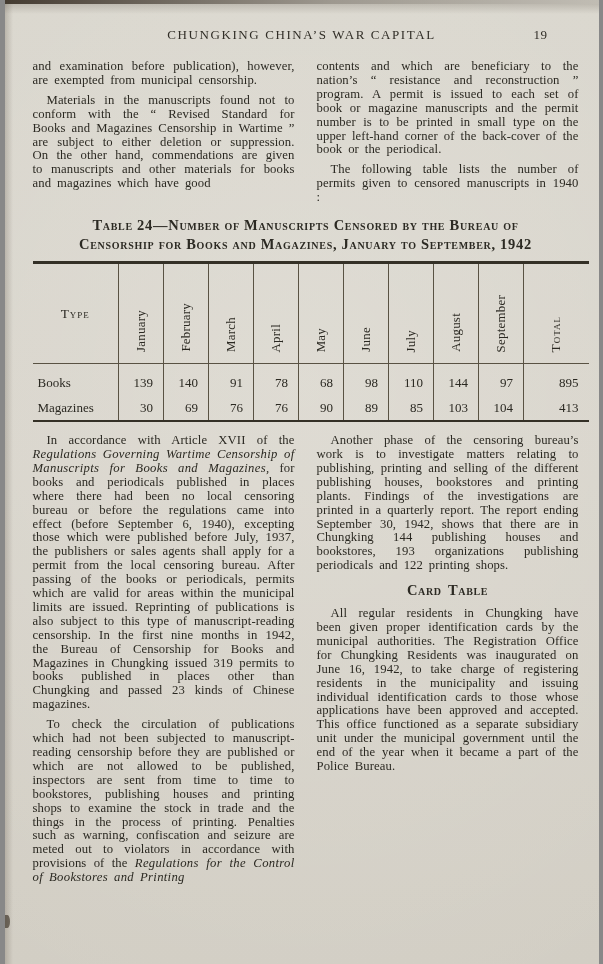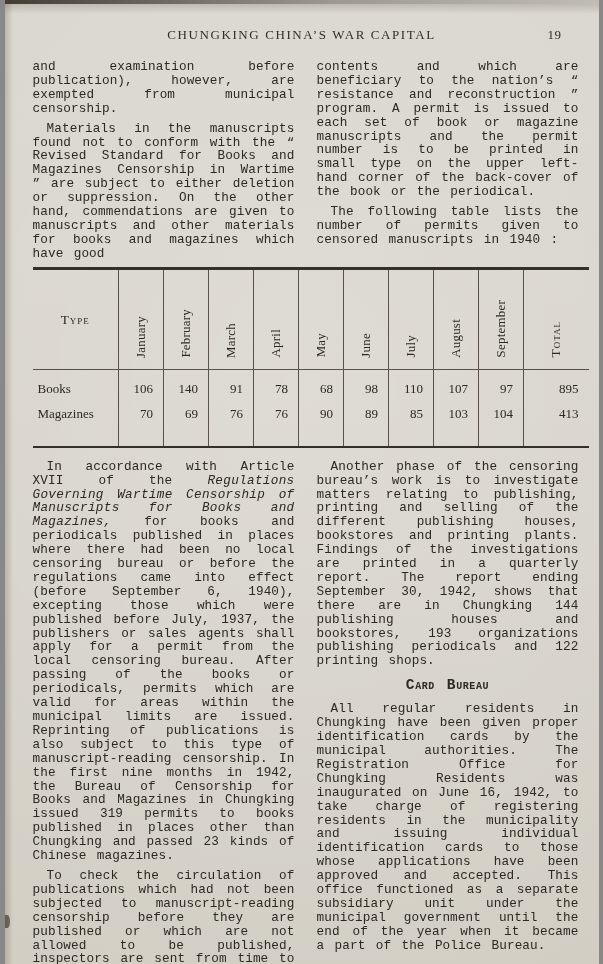--- a/index.html
+++ b/index.html
@@ -32,25 +32,25 @@
   }
   .running-head {
     position:relative;
     margin-top:27px;
     text-align:center;
     font-size:13px;
     letter-spacing:1.6px;
     color:#312e27;
   }
   .page-num {
-    position:absolute; right:37px; top:0;
+    position:absolute; right:51px; top:0;
     letter-spacing:.5px;
   }
   .content { padding:17px 20px 0 28px; }
-  .cols { display:flex; gap:22px;font-family:Liberation Mono, monospace; }
+  .cols { display:flex; gap:22px; }
   .col {
     flex:1 1 0;
     text-align:justify;
     font-size:12.7px;
     line-height:13.9px;
     word-spacing:2.6px;
     letter-spacing:.1px;
   }
   .para { margin:0 0 6px; }
   .para.indent { text-indent:14px; }
@@ -92,21 +92,21 @@
     transform:rotate(180deg);
     white-space:nowrap;
     font-size:12.8px;
     letter-spacing:.3px;
   }
   .sc { font-variant:small-caps; letter-spacing:1px; font-size:13.4px; }
   table.censor td { padding:5px 8px 4px;margin-left:40px; }
   table.censor td.num { text-align:right; padding-right:10px; }
   table.censor td.row-label { text-align:left; padding-left:5px; }
   table.censor tbody tr:first-child td { padding-top:11px; }
-  table.censor tbody tr:last-child td { padding-bottom:24px; }
+  table.censor tbody tr:last-child td { padding-bottom:4px; }
 
   .section-heading {
     text-align:center;
     font-variant:small-caps;
     font-weight:700;
     font-size:14.5px;
     line-height:17px;
     letter-spacing:.6px;
     margin:9px 0 8px;
     color:#2c2a23;
@@ -133,20 +133,24 @@
           <p class="para"><span>and examination before publication), however, are exempted from municipal censorship.</span></p>
           <p class="para indent"><span>Materials in the manuscripts found not to conform with the “ Revised Standard for Books and Magazines Censorship in Wartime ” are subject to either deletion or suppression. On the other hand, commendations are given to manuscripts and other materials for books and magazines which have good</span></p>
         </div>
       <div class="col">
           <p class="para"><span>contents and which are beneficiary to the nation’s “ resistance and reconstruction ” program.  A permit is issued to each set of book or magazine manuscripts and the permit number is to be printed in small type on the upper left-hand corner of the back-cover of the book or the periodical.</span></p>
           <p class="para indent"><span>The following table lists the number of permits given to censored manuscripts in 1940 :</span></p>
         </div>
     </div>
 
     <div class="table-block">
+      <div class="table-title">
+        <div>Table 24—Number of Manuscripts Censored by the Bureau of</div>
+        <div>Censorship for Books and Magazines, January to September, 1942</div>
+      </div>
       <table class="censor">
         <colgroup>
             <col style="width: 86px;">
             <col style="width: 45px;">
             <col style="width: 45px;">
             <col style="width: 45px;">
             <col style="width: 45px;">
             <col style="width: 45px;">
             <col style="width: 45px;">
             <col style="width: 45px;">
@@ -165,34 +169,34 @@
               <th><span class="vert ">June</span></th>
               <th><span class="vert ">July</span></th>
               <th><span class="vert ">August</span></th>
               <th><span class="vert ">September</span></th>
               <th class="total-th"><span class="vert sc">Total</span></th>
             </tr>
           </thead>
         <tbody>
             <tr>
               <td class="row-label">Books</td>
-              <td class="num">106</td>
+              <td class="num">139</td>
               <td class="num">140</td>
               <td class="num">91</td>
               <td class="num">78</td>
               <td class="num">68</td>
               <td class="num">98</td>
               <td class="num">110</td>
-              <td class="num">107</td>
+              <td class="num">144</td>
               <td class="num">97</td>
               <td class="num">895</td>
             </tr>
             <tr>
               <td class="row-label">Magazines</td>
-              <td class="num">70</td>
+              <td class="num">30</td>
               <td class="num">69</td>
               <td class="num">76</td>
               <td class="num">76</td>
               <td class="num">90</td>
               <td class="num">89</td>
               <td class="num">85</td>
               <td class="num">103</td>
               <td class="num">104</td>
               <td class="num">413</td>
             </tr>
@@ -203,21 +207,21 @@
     <div class="cols">
       <div class="col">
           <p class="para indent"><span>In accordance with Article XVII of the </span><i>Regulations Governing Wartime Censorship of Manuscripts for Books and Magazines,</i><span> for books and periodicals published in places where there had been no local censoring bureau or before the regulations came into effect (before September 6, 1940), excepting those which were published before July, 1937, the publishers or sales agents shall apply for a permit from the local censoring bureau.  After passing of the books or periodicals, permits which are valid for areas within the municipal limits are issued.  Reprinting of publications is also subject to this type of manuscript-reading censorship.  In the first nine months in 1942, the Bureau of Censorship for Books and Magazines in Chungking issued 319 permits to books published in places other than Chungking and passed 23 kinds of Chinese magazines.</span></p>
           <p class="para indent"><span>To check the circulation of publications which had not been subjected to manuscript-reading censorship before they are published or which are not allowed to be published, inspectors are sent from time to time to bookstores, publishing houses and printing shops to examine the stock in trade and the things in the process of printing.  Penalties such as warning, confiscation and seizure are meted out to violators in accordance with provisions of the </span><i>Regulations for the Control of Bookstores and Printing</i></p>
         </div>
       <div class="col">
         <div>
             <p class="para indent"><span>Another phase of the censoring bureau’s work is to investigate matters relating to publishing, printing and selling of the different publishing houses, bookstores and printing plants.  Findings of the investigations are printed in a quarterly report.  The report ending September 30, 1942, shows that there are in Chungking 144 publishing houses and bookstores, 193 organizations publishing periodicals and 122 printing shops.</span></p>
           </div>
         <div class="section-heading">
-          <div>Card Bureau</div>
+          <div>Card Table</div>
         </div>
         <div>
             <p class="para indent"><span>All regular residents in Chungking have been given proper identification cards by the municipal authorities.  The Registration Office for Chungking Residents was inaugurated on June 16, 1942, to take charge of registering residents in the municipality and issuing individual identification cards to those whose applications have been approved and accepted.  This office functioned as a separate subsidiary unit under the municipal government until the end of the year when it became a part of the Police Bureau.</span></p>
           </div>
       </div>
     </div>
 
   </div>
 </div>
 

